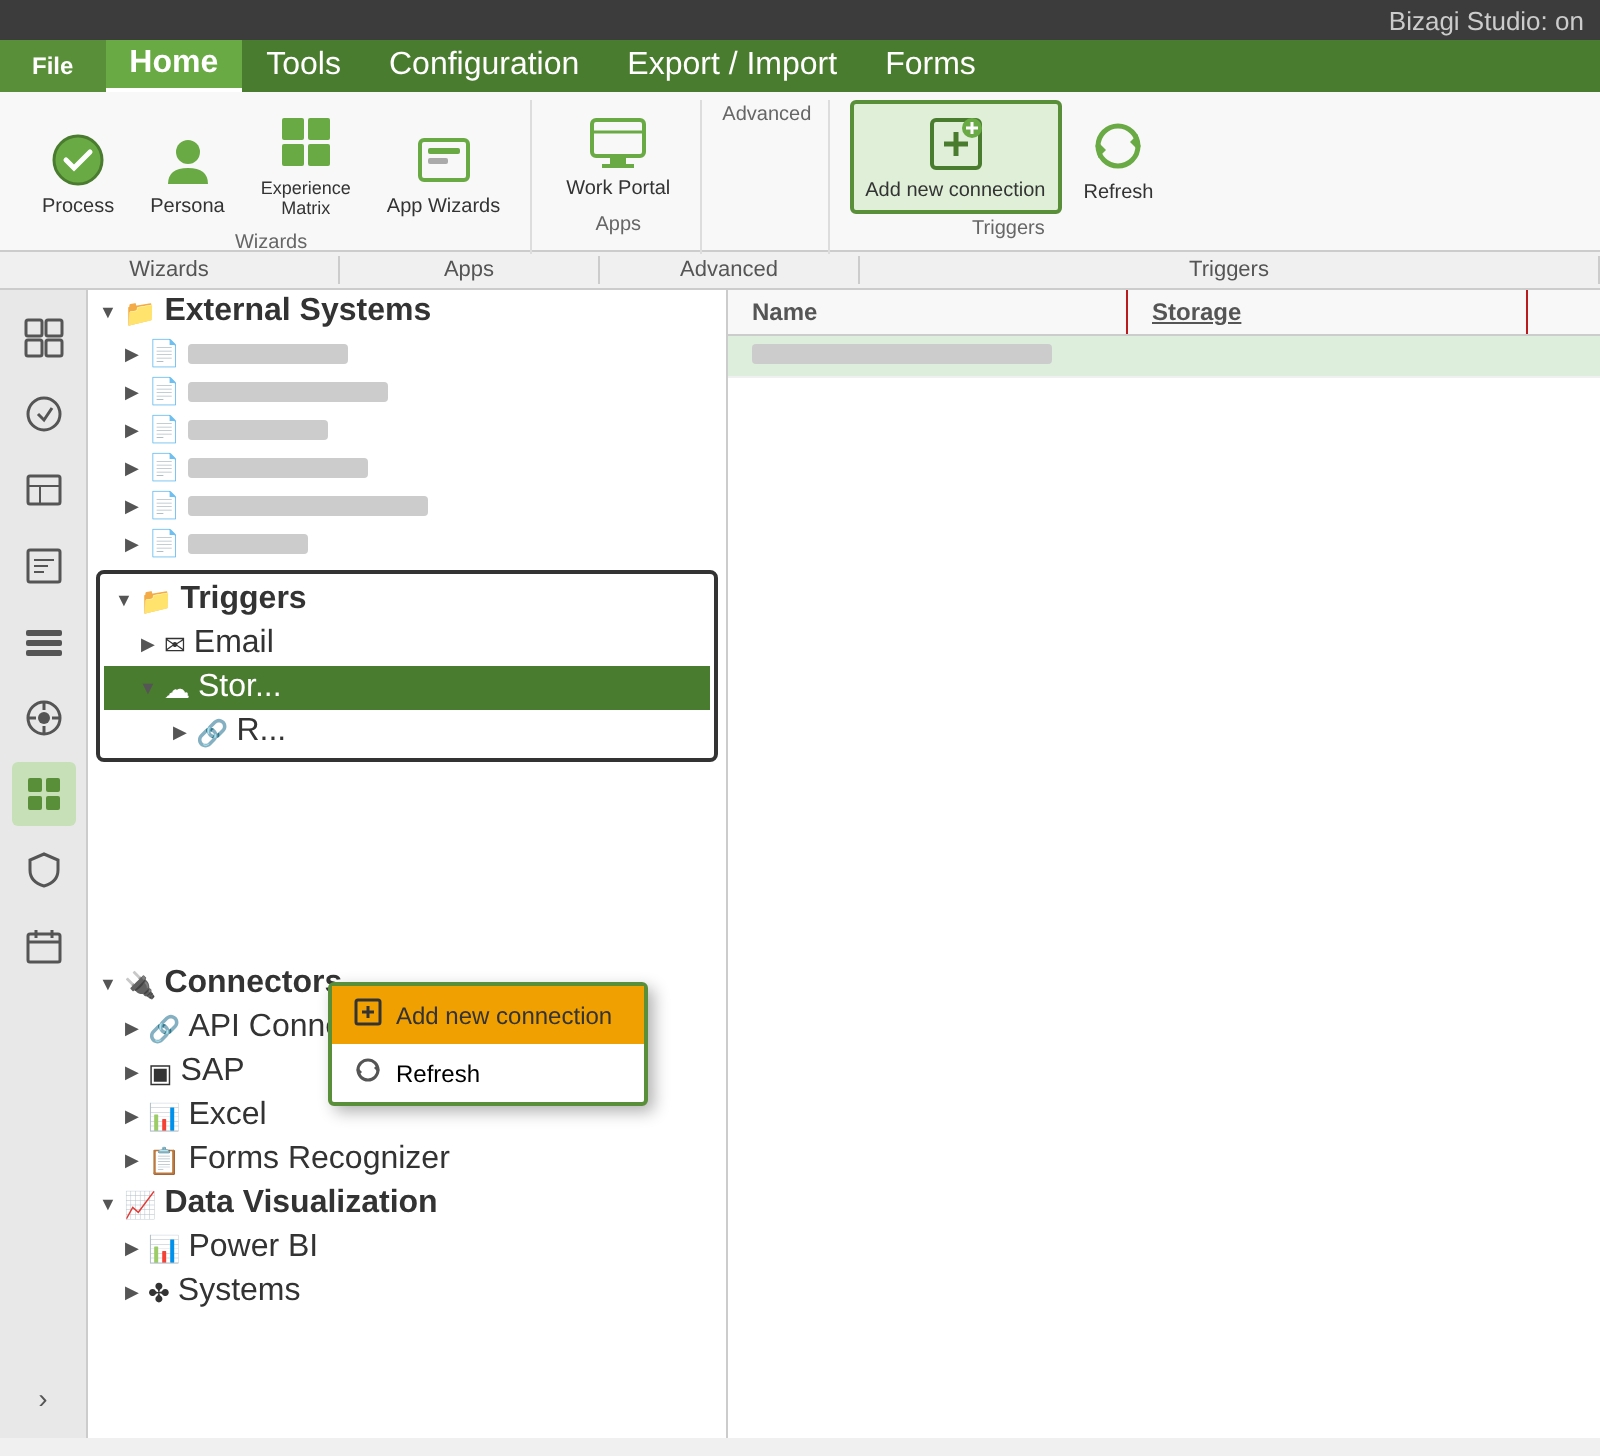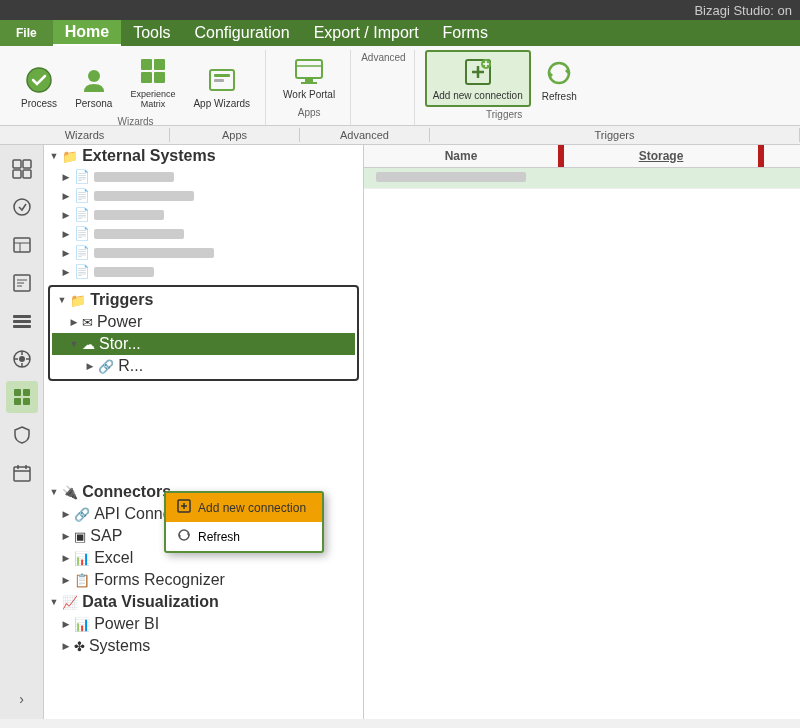--- a/index.html
+++ b/index.html
@@ -205,22 +205,21 @@
     .content-header {
       display: flex;
       border-bottom: 1px solid #ccc;
       background: #f8f8f8;
       font-size: 12px;
       font-weight: bold;
       color: #555;
     }
     .content-col {
       padding: 4px 12px;
-      border-right: 6px solid #b91c1c;
-      text-align: center;
+      border-right: 1px solid #b91c1c;
     }
     .content-row {
       display: flex;
       padding: 3px 12px;
       border-bottom: 1px solid #f0f0f0;
       font-size: 12px;
       color: #333;
     }
     .content-row .col { padding-right: 20px; }
     .selected-row { background: #ddeedd; }
@@ -464,21 +463,21 @@
 
     <div style="border: 2px solid #333; border-radius: 4px; margin: 4px; padding: 2px; background: white;">
       <div class="tree-item section-header">
         <span class="tree-toggle">▼</span>
         <span class="tree-icon">📁</span>
         <span class="tree-text">Triggers</span>
       </div>
       <div class="tree-item tree-indent-1">
         <span class="tree-toggle">▶</span>
         <span class="tree-icon">✉</span>
-        <span class="tree-text">Power</span>
+        <span class="tree-text">Email</span>
       </div>
       <div class="tree-item tree-indent-1 selected" style="background:#4a7c2f; color:white;">
         <span class="tree-toggle">▼</span>
         <span class="tree-icon">☁</span>
         <span class="tree-text">Stor...</span>
       </div>
       <div class="tree-item tree-indent-2">
         <span class="tree-toggle">▶</span>
         <span class="tree-icon">🔗</span>
         <span class="tree-text">R...</span>

